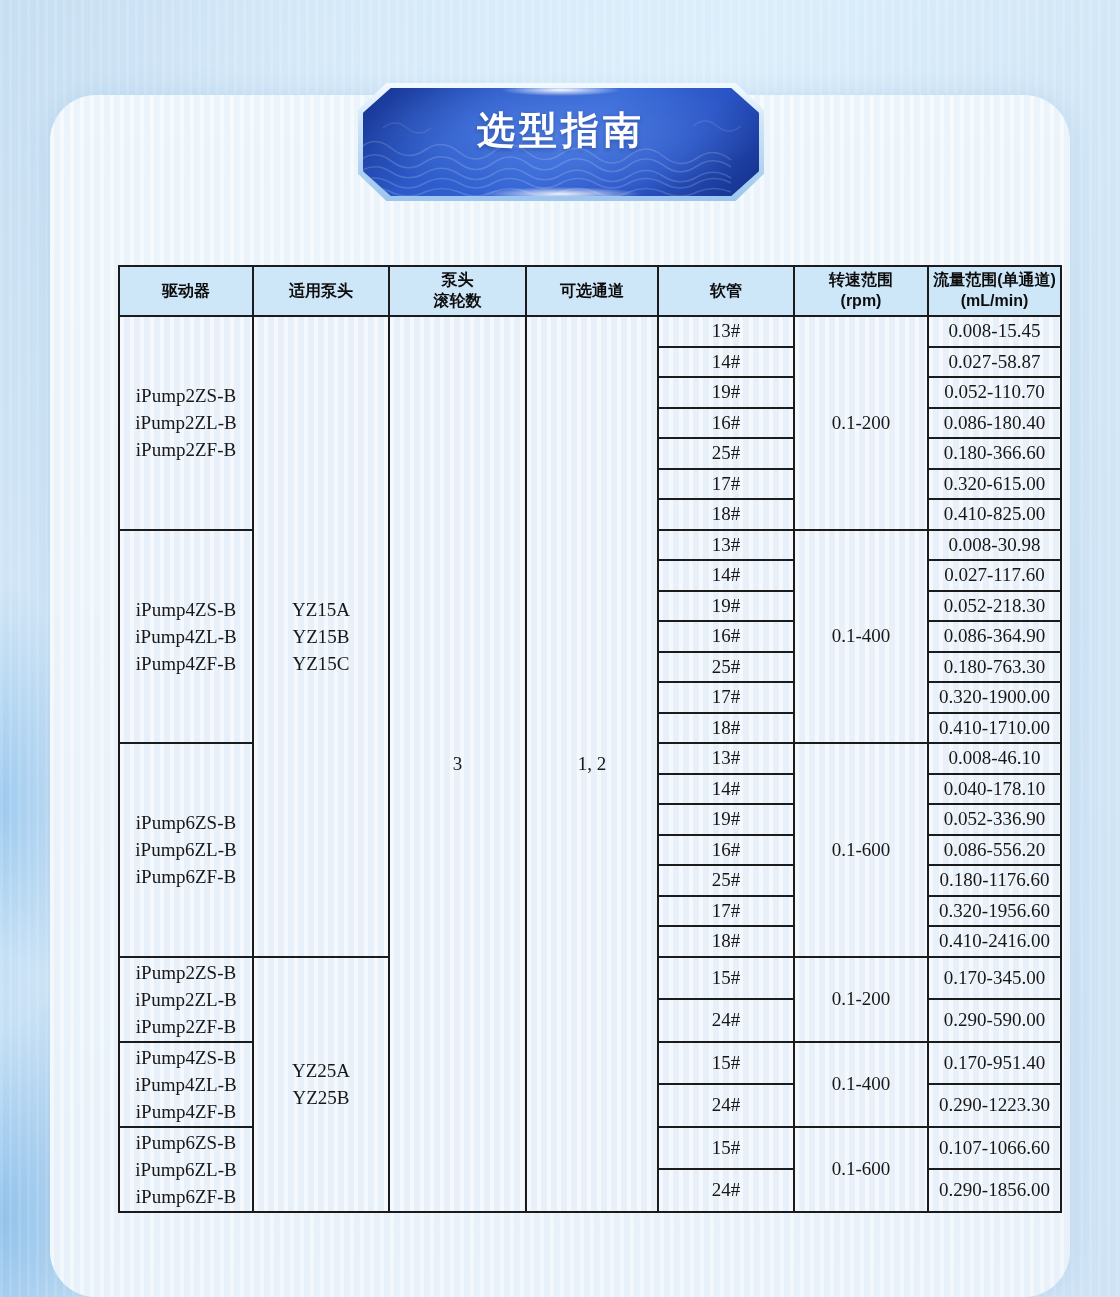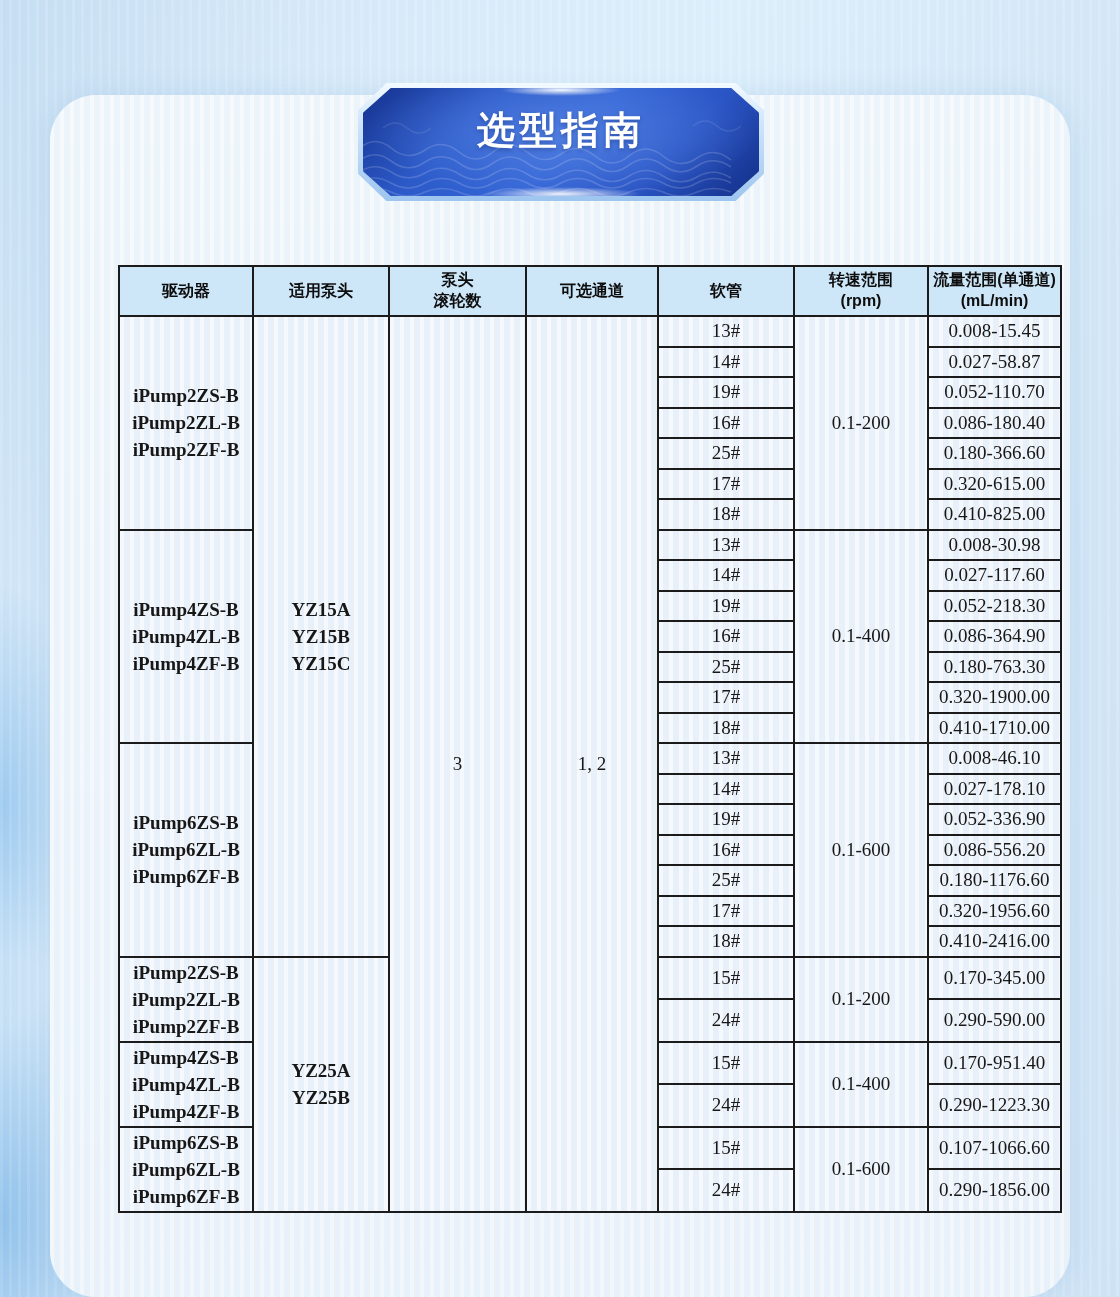--- a/index.html
+++ b/index.html
@@ -77,21 +77,21 @@
     font-family:"Liberation Sans", sans-serif;
   }
   table.sel td {
     background-color:#edf3fa;
     background-image:repeating-linear-gradient(90deg, rgba(255,255,255,.45) 0 4px, rgba(223,234,246,.35) 4px 10px);
     font-family:"Liberation Serif","DejaVu Serif",serif;
     font-size:19px; color:#171717;
   }
   tr.sec0 { height:30.5px; }
   tr.sec1 { height:42.5px; }
-  td.drv, td.ph { white-space:pre-line; line-height:27px;font-weight:bold; }
+  td.drv, td.ph { white-space:pre-line; line-height:27px; }
   td.flow { font-size:18px;margin-top:28px; }
   td.num  { font-size:19px; }
 </style>
 </head>
 <body>
 
 <div class="panel"></div>
 
 <div class="banner-outer">
   <div class="banner-inner">
@@ -207,21 +207,21 @@
         <tr class="sec0">
           <td class="drv" rowspan="7">iPump6ZS-B
 iPump6ZL-B
 iPump6ZF-B</td>
           <td class="tube">13#</td>
           <td class="rpm" rowspan="7">0.1-600</td>
           <td class="flow">0.008-46.10</td>
         </tr>
         <tr class="sec0">
           <td class="tube">14#</td>
-          <td class="flow">0.027-178.10</td>
+          <td class="flow">0.040-178.10</td>
         </tr>
         <tr class="sec0">
           <td class="tube">19#</td>
           <td class="flow">0.052-336.90</td>
         </tr>
         <tr class="sec0">
           <td class="tube">16#</td>
           <td class="flow">0.086-556.20</td>
         </tr>
         <tr class="sec0">

